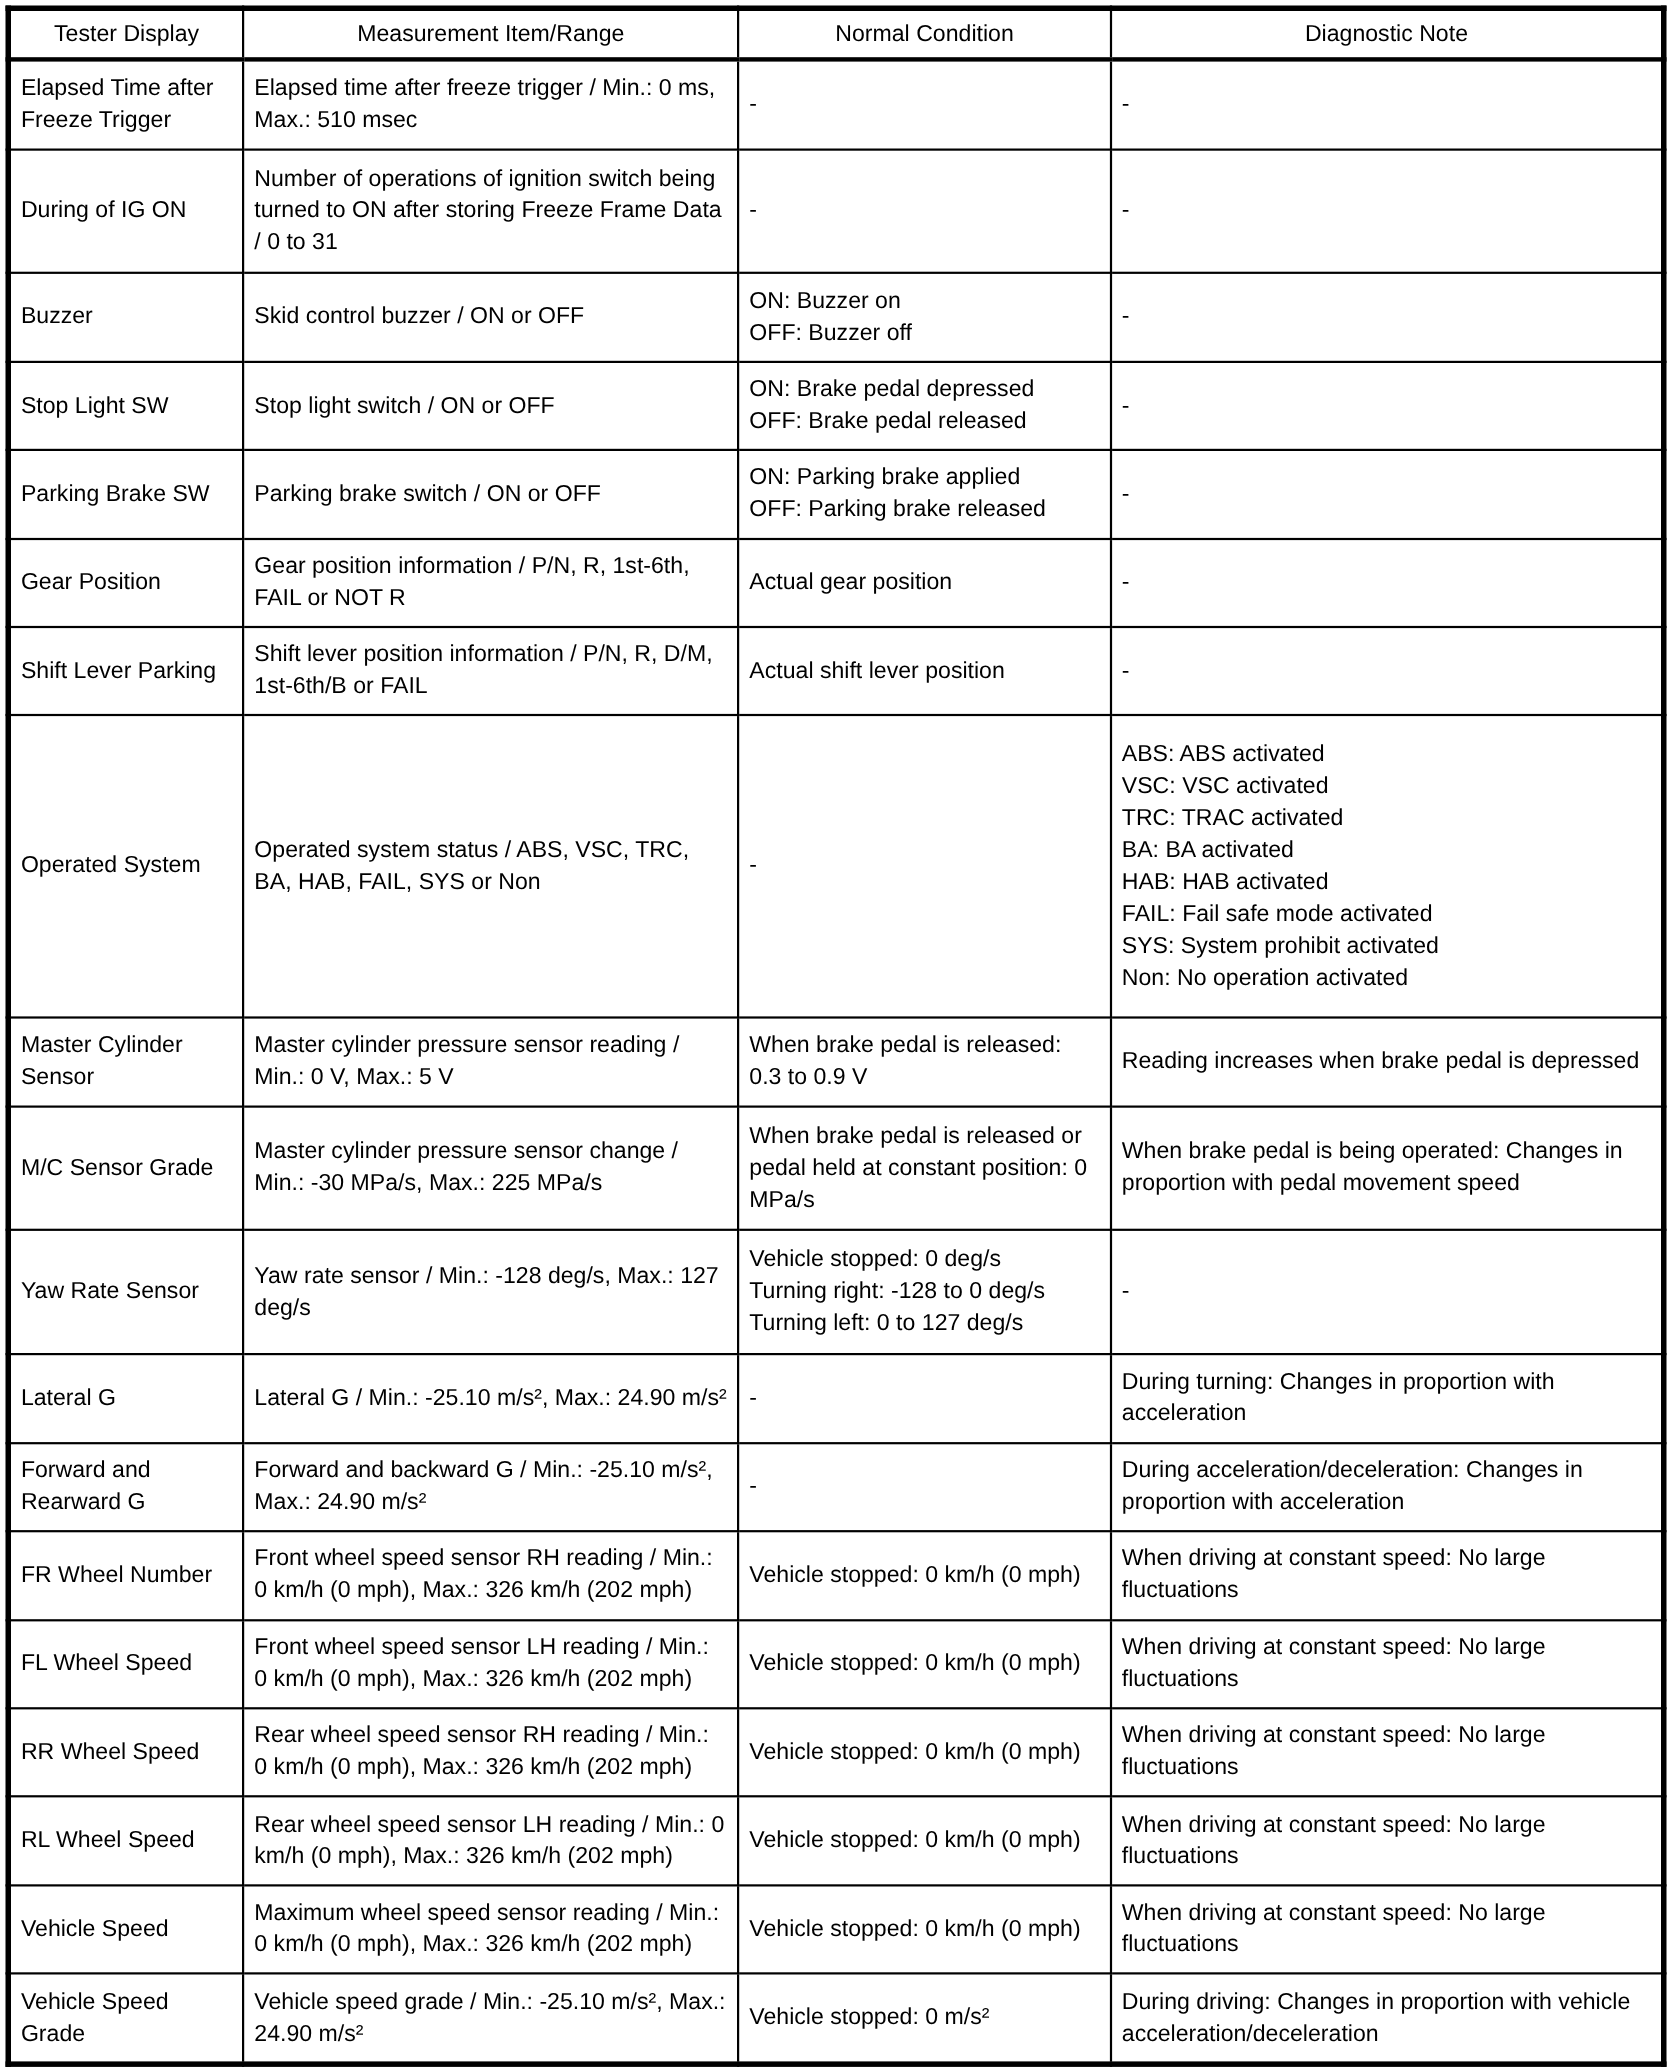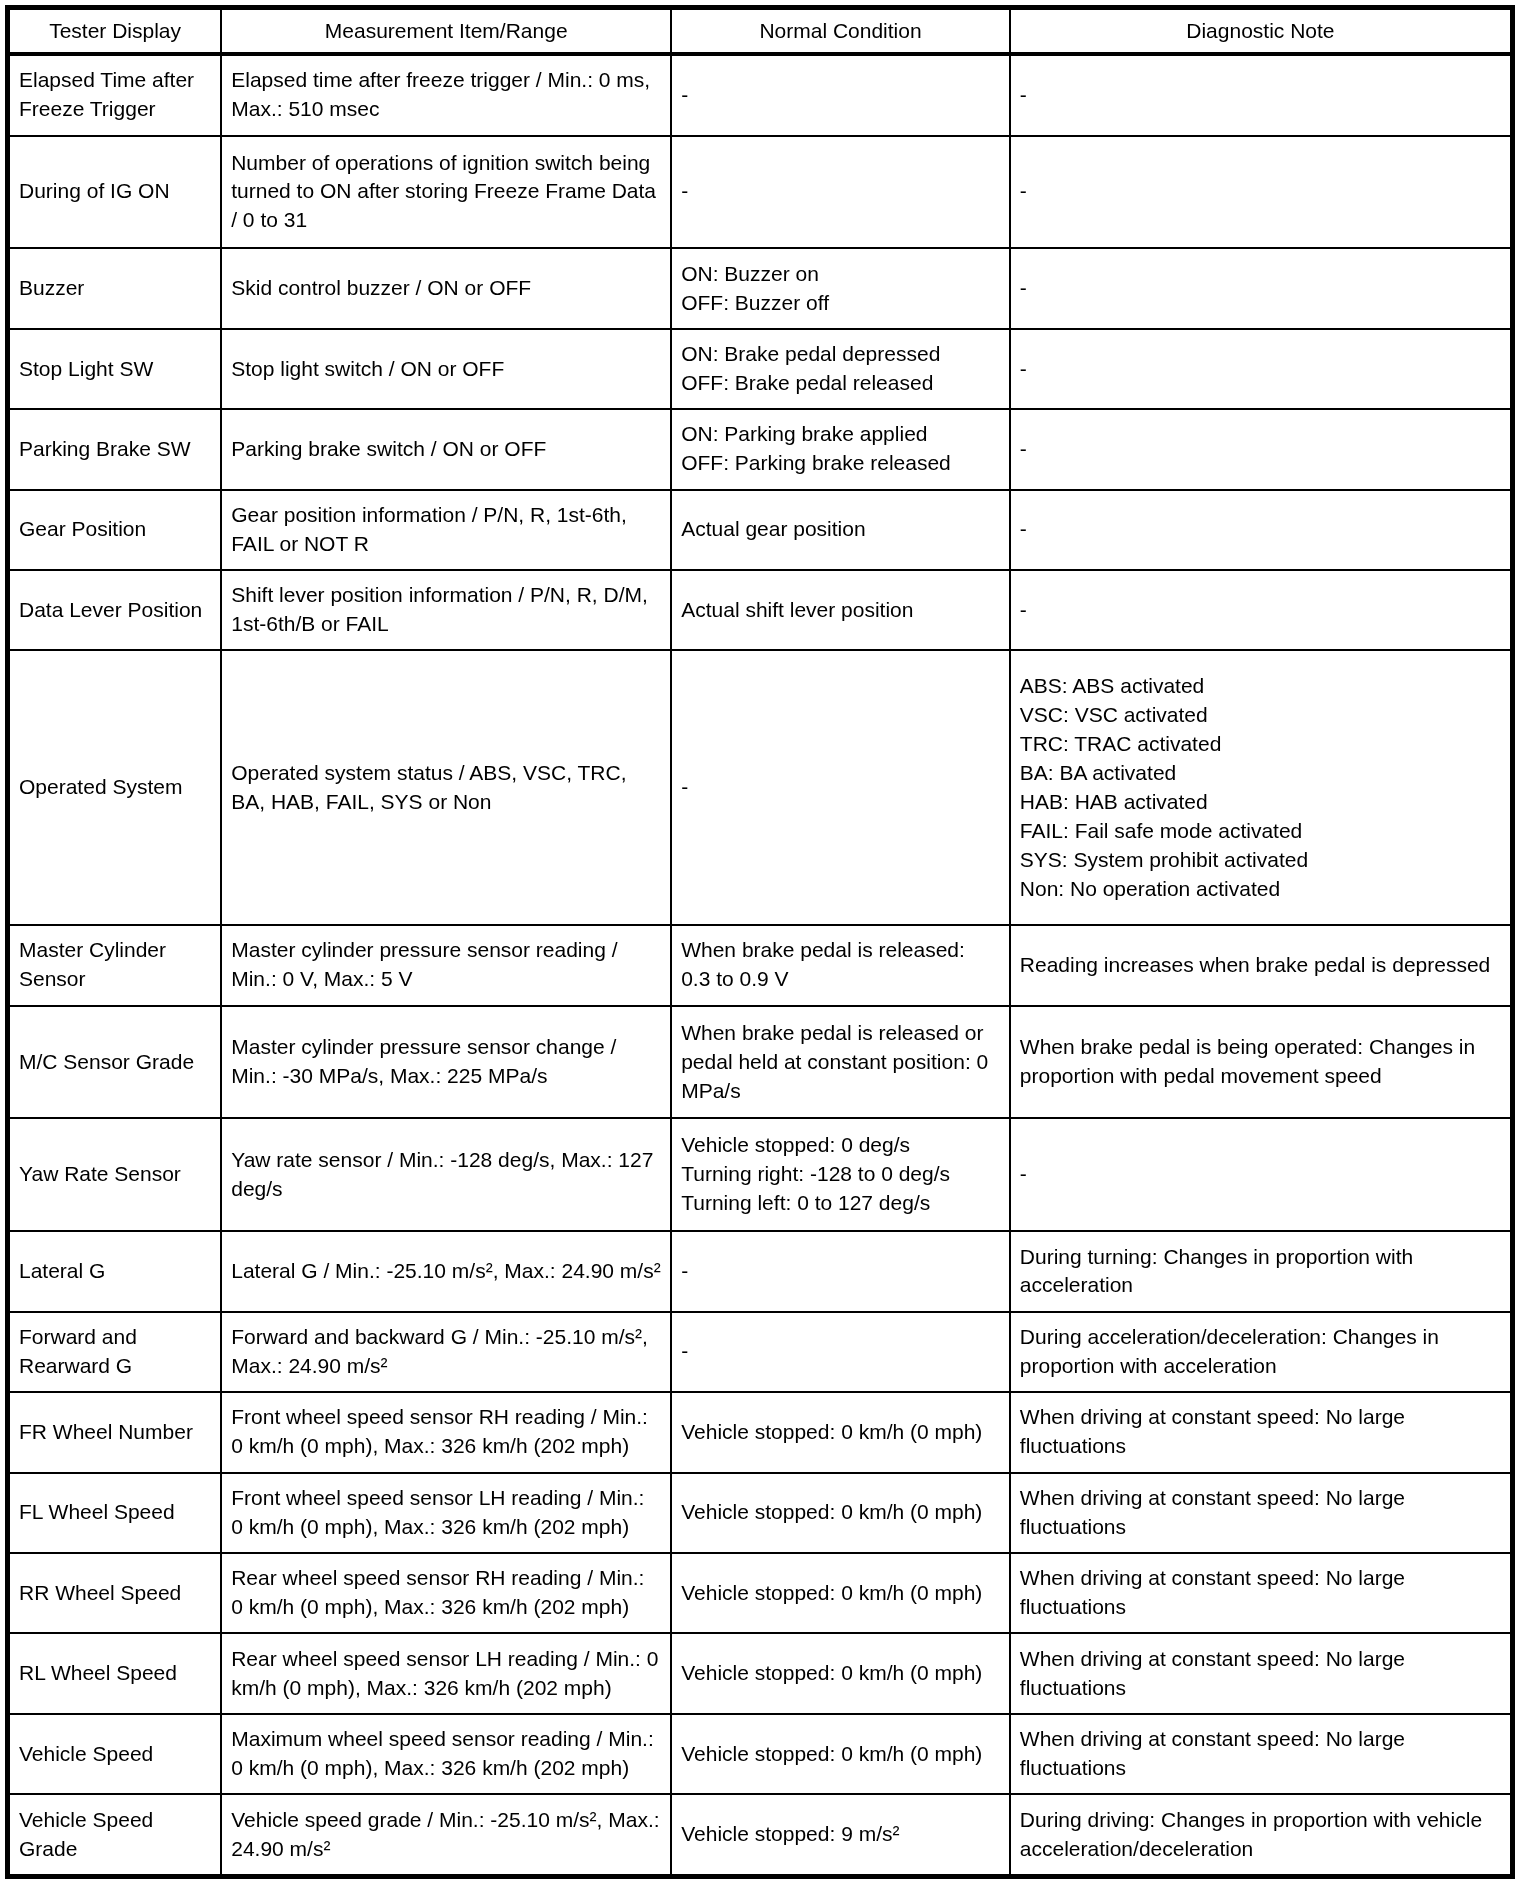--- a/index.html
+++ b/index.html
@@ -101,21 +101,21 @@
 OFF: Parking brake released</td>
           <td>-</td>
         </tr>
         <tr>
           <td>Gear Position</td>
           <td>Gear position information / P/N, R, 1st-6th, FAIL or NOT R</td>
           <td>Actual gear position</td>
           <td>-</td>
         </tr>
         <tr>
-          <td>Data Lever Position</td>
+          <td>Shift Lever Parking</td>
           <td>Shift lever position information / P/N, R, D/M, 1st-6th/B or FAIL</td>
           <td>Actual shift lever position</td>
           <td>-</td>
         </tr>
         <tr>
           <td>Operated System</td>
           <td>Operated system status / ABS, VSC, TRC, BA, HAB, FAIL, SYS or Non</td>
           <td>-</td>
           <td>ABS: ABS activated
 VSC: VSC activated
@@ -184,18 +184,18 @@
         </tr>
         <tr>
           <td>Vehicle Speed</td>
           <td>Maximum wheel speed sensor reading / Min.: 0 km/h (0 mph), Max.: 326 km/h (202 mph)</td>
           <td>Vehicle stopped: 0 km/h (0 mph)</td>
           <td>When driving at constant speed: No large fluctuations</td>
         </tr>
         <tr>
           <td>Vehicle Speed Grade</td>
           <td>Vehicle speed grade / Min.: -25.10 m/s², Max.: 24.90 m/s²</td>
-          <td>Vehicle stopped: 9 m/s²</td>
+          <td>Vehicle stopped: 0 m/s²</td>
           <td>During driving: Changes in proportion with vehicle acceleration/deceleration</td>
         </tr>
       </tbody>
   </table>
 </div>
 
 </body></html>

